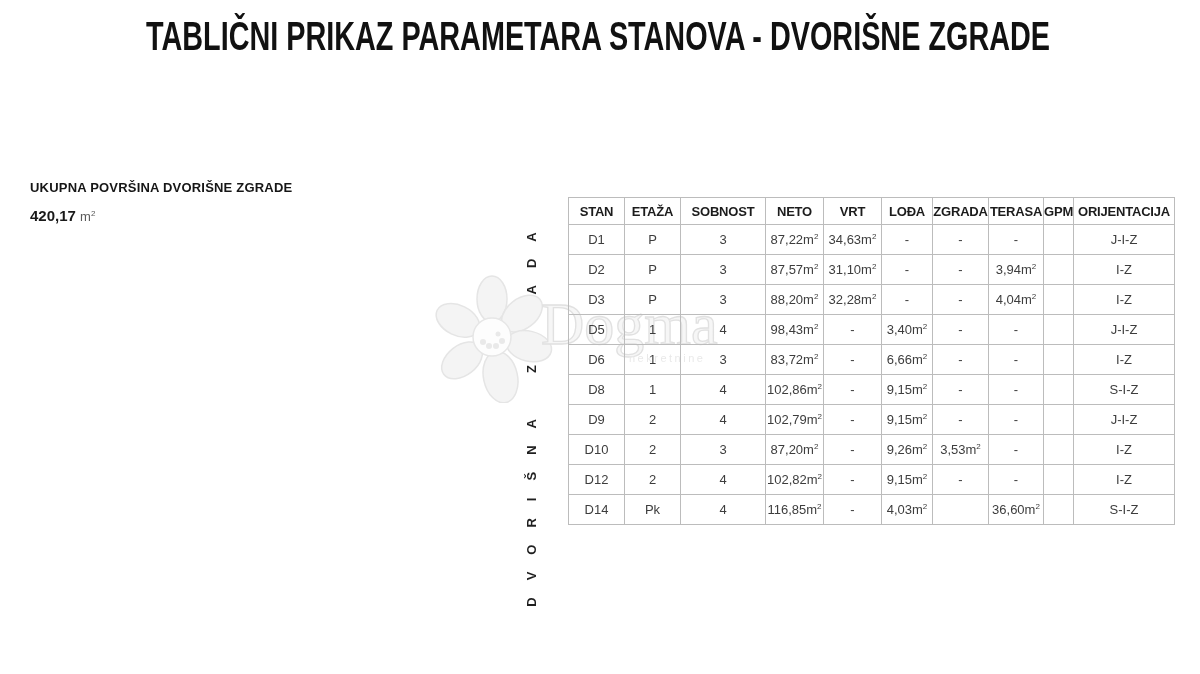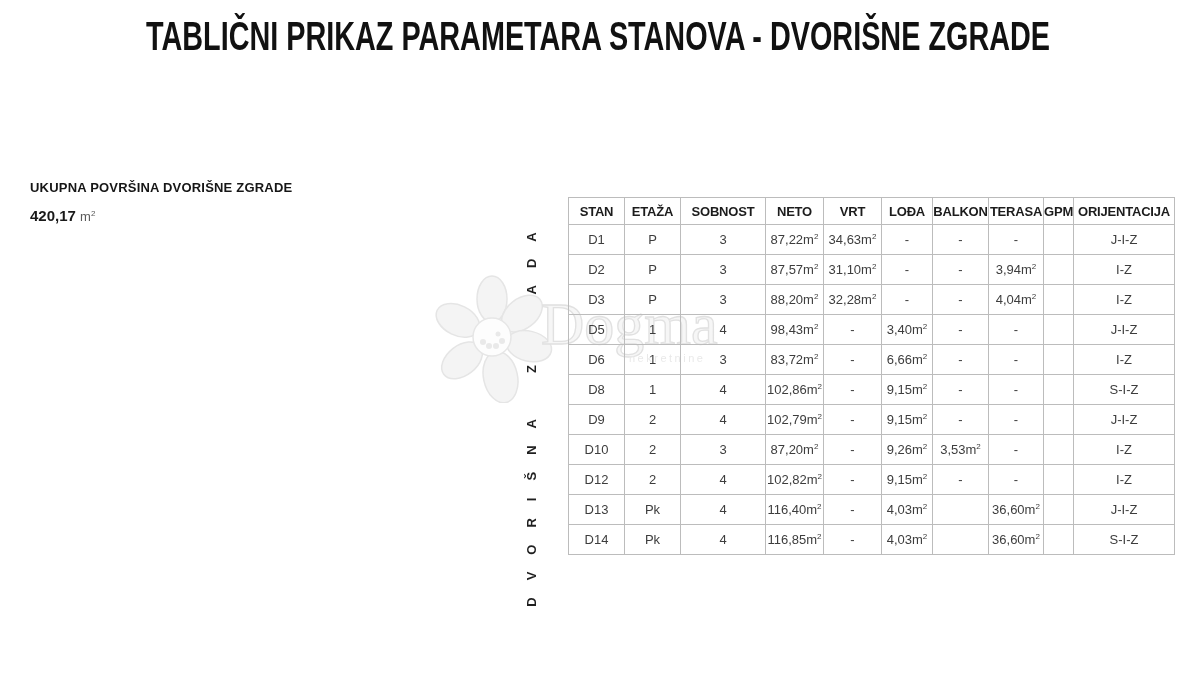--- a/index.html
+++ b/index.html
@@ -82,21 +82,21 @@
       <col style="width:101px">
     </colgroup>
     <thead>
       <tr>
           <th>STAN</th>
           <th>ETAŽA</th>
           <th>SOBNOST</th>
           <th>NETO</th>
           <th>VRT</th>
           <th>LOĐA</th>
-          <th>BALKON</th>
+          <th>ZGRADA</th>
           <th>TERASA</th>
           <th>GPM</th>
           <th>ORIJENTACIJA</th>
         </tr>
     </thead>
     <tbody>
         <tr>
           <td>D1</td>
           <td>P</td>
           <td>3</td>
@@ -198,32 +198,20 @@
           <td>4</td>
           <td>102,82m<sup>2</sup></td>
           <td>-</td>
           <td>9,15m<sup>2</sup></td>
           <td>-</td>
           <td>-</td>
           <td></td>
           <td>I-Z</td>
         </tr>
         <tr>
-          <td>D13</td>
-          <td>Pk</td>
-          <td>4</td>
-          <td>116,40m<sup>2</sup></td>
-          <td>-</td>
-          <td>4,03m<sup>2</sup></td>
-          <td></td>
-          <td>36,60m<sup>2</sup></td>
-          <td></td>
-          <td>J-I-Z</td>
-        </tr>
-        <tr>
           <td>D14</td>
           <td>Pk</td>
           <td>4</td>
           <td>116,85m<sup>2</sup></td>
           <td>-</td>
           <td>4,03m<sup>2</sup></td>
           <td></td>
           <td>36,60m<sup>2</sup></td>
           <td></td>
           <td>S-I-Z</td>

